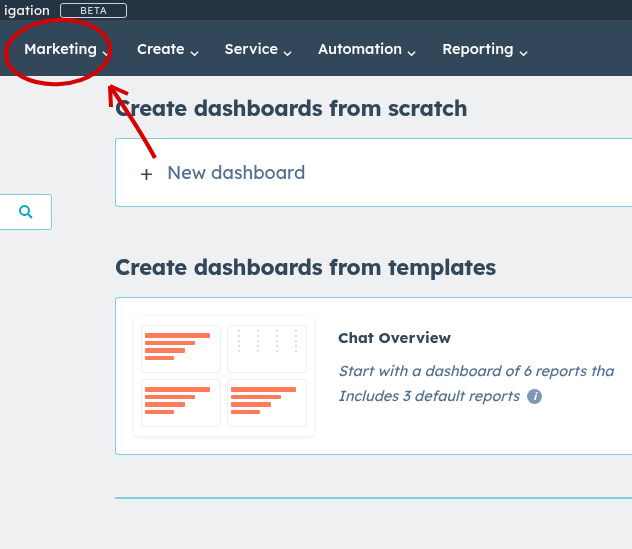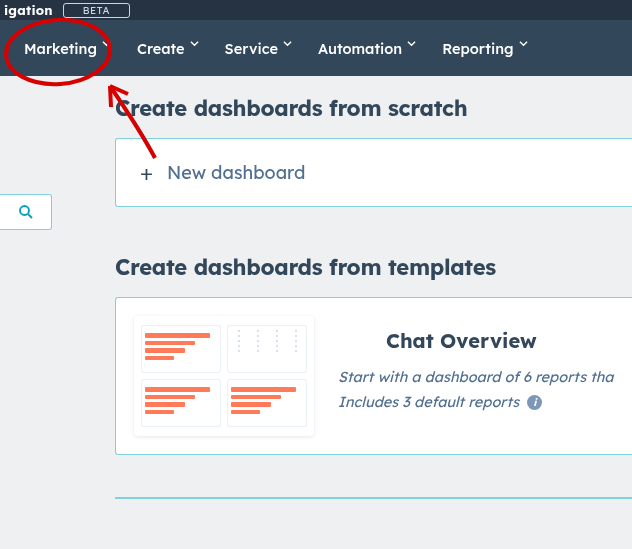--- a/index.html
+++ b/index.html
@@ -1,25 +1,25 @@
 <!DOCTYPE html>
 <html><head>
   <meta charset="utf-8">
   <style>
     * { margin:0; padding:0; box-sizing:border-box; font-family:"Lexend","Avenir Next",Helvetica,Arial,sans-serif; }
     body { width:632px; height:549px; overflow:hidden; position:relative; background:#eef0f2; }
 
     
     .topstrip { height:20px; background:#253342; display:flex; align-items:center; padding-left:0; gap:10px; color:#fff; font-size:13px; }
-    .topstrip .label { margin-left:4px; letter-spacing:.2px;font-weight:bold; }
+    .topstrip .label { margin-left:4px; letter-spacing:.2px; }
     .beta { border:1px solid #cbd6e2; border-radius:3px; padding:0 19px; font-size:10px; line-height:13px; text-transform:uppercase; letter-spacing:.5px; color:#cbd6e2; }
 
     
     .nav { height:56px; background:#33475b; display:flex; align-items:center; gap:26px; padding-left:24px; }
-    .nav-item { display:flex; align-items:flex-start; gap:5px; color:#fff; font-size:14.5px; font-weight:500; cursor:pointer; white-space:nowrap; }
+    .nav-item { display:flex; align-items:flex-end; gap:5px; color:#fff; font-size:14.5px; font-weight:500; cursor:pointer; white-space:nowrap; }
     .chev { width:9px; height:9px; }
     .chev svg { display:block; }
 
     
     .content { padding:18px 0 0 0; position:relative; }
     h2.section-title { font-size:22px; font-weight:700; color:#33475b; margin-left:115px; margin-bottom:16px; letter-spacing:-.3px; }
 
     .card { margin-left:115px; width:540px; border:1.5px solid #7fd1de; border-right:none; border-radius:3px 0 0 3px; background:#fff; padding:22px 20px 22px 24px; }
     .new-dash { display:flex; align-items:center; gap:14px; cursor:pointer; }
     .plus { font-size:22px; color:#33475b; font-weight:300; line-height:1; }
@@ -28,21 +28,21 @@
     .gap { height:46px; }
 
     .template-card { margin-left:115px; width:540px; border:1.5px solid #7fd1de; border-right:none; border-radius:3px 0 0 3px; background:#fff; display:flex; padding:18px; gap:24px; }
     .thumb { width:180px; height:120px; background:#fff; border-radius:4px; box-shadow:0 1px 4px rgba(0,0,0,.1); padding:10px 8px; display:grid; grid-template-columns:1fr 1fr; gap:8px; }
     .mini { background:#fff; border-radius:2px; box-shadow:0 0 0 1px #eaf0f6; padding:4px 3px; }
     .bar { height:4.5px; background:#ff7a59; margin:3px 0; border-radius:1px; }
     .bar.b1{width:90%}.bar.b2{width:70%}.bar.b3{width:55%}.bar.b4{width:40%}
     .dots-col { display:flex; gap:4px; flex-direction:row; justify-content:space-around; }
     .dots-col .dc { display:flex; flex-direction:column; gap:3px; align-items:center; }
     .dot { width:2px; height:2px; background:#cbd6e2; border-radius:50%; }
-    .meta h3 { font-size:20px; font-weight:700; color:#33475b; margin-top:12px; margin-bottom:12px;margin-left:48px; }
+    .meta h3 { font-size:15px; font-weight:700; color:#33475b; margin-top:12px; margin-bottom:12px; }
     .meta p { font-size:14.5px; color:#516f90; line-height:1.7;font-style:italic; }
     .info-ic { display:inline-flex; width:15px; height:15px; background:#7c98b6; border-radius:50%; color:#fff; font-size:10px; font-weight:700; align-items:center; justify-content:center; margin-left:4px; vertical-align:middle; }
 
     .divider { height:1.5px; background:#7fd1de; margin-left:115px; width:540px; margin-top:42px; }
 
     
     .searchbox { position:absolute; top:194px; left:0; width:52px; height:36px; border:1.5px solid #7fd1de; border-left:none; background:#fff; border-radius:0 3px 3px 0; display:flex; align-items:center; justify-content:center; }
     .searchbox svg { width:18px; height:18px; }
 
     

